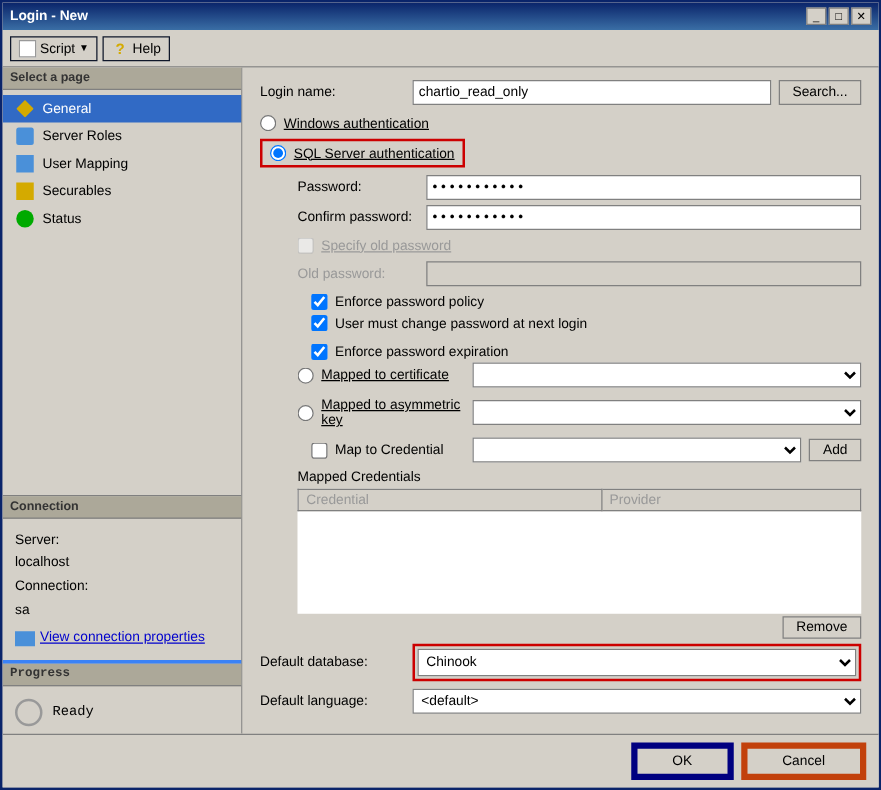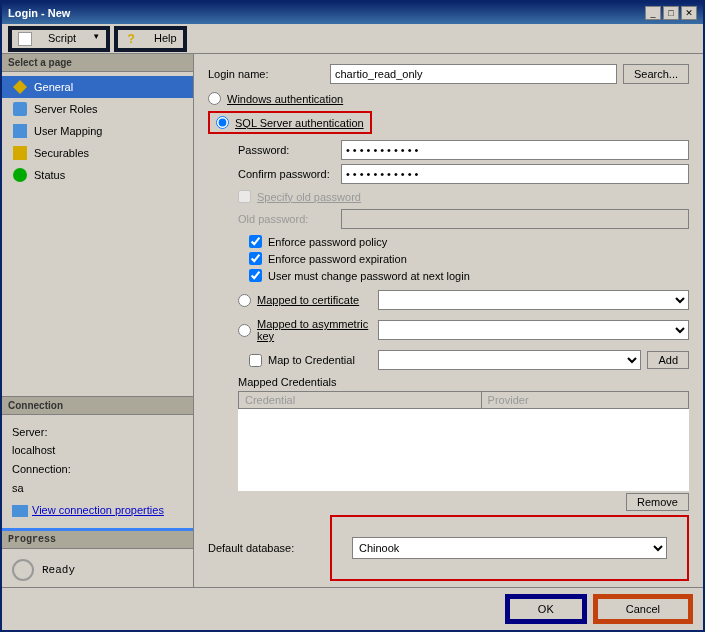--- a/index.html
+++ b/index.html
@@ -39,24 +39,24 @@
       background: #d4d0c8;
       border-bottom: 1px solid #808080;
       padding: 3px 6px;
       display: flex;
       align-items: center;
       gap: 4px;
       height: 30px;
     }
     .toolbar-btn {
       background: #d4d0c8;
-      border: 4px solid #0f172a;
+      border: 1px solid #0f172a;
       padding: 2px 6px;
       cursor: pointer;
-      display: flex; align-items: flex-start; gap: 16px;
+      display: flex; align-items: center; gap: 3px;
       font-size: 11px;
     }
     .dropdown-arrow { font-size: 8px; }
 
     .main-area {
       display: flex;
       flex: 1;
       overflow: hidden;
     }
 
@@ -253,21 +253,21 @@
     .remove-btn {
       padding: 2px 10px;
       background: #d4d0c8;
       border: 1px solid #808080;
       font-size: 11px;
       cursor: pointer;
     }
 
     .default-db-highlighted {
       border: 2px solid #cc0000;
-      padding: 20px;
+      padding: 2px;
       display: flex;
       align-items: center;
       flex: 1;
     }
     .default-db-highlighted .form-select {
       flex: 1;
       height: 22px;
     }
 
     .bottom-bar {
@@ -425,27 +425,27 @@
 
       <div class="form-row indented-section">
         <span class="indented-label old-password-label">Old password:</span>
         <input class="form-input" type="text" disabled="" style="background: rgb(212, 208, 200);">
       </div>
 
       <div class="checkbox-item">
         <input type="checkbox" checked="" style="">
         <span>Enforce password policy</span>
       </div>
+      <div class="checkbox-item" style="margin-bottom:6px;">
+        <input type="checkbox" checked="" style="">
+        <span>User must change password at next login</span>
+      </div>
       <div class="checkbox-item">
         <input type="checkbox" checked="" style="">
         <span>Enforce password expiration</span>
-      </div>
-      <div class="checkbox-item" style="margin-bottom:6px;">
-        <input type="checkbox" checked="" style="">
-        <span>User must change password at next login</span>
       </div>
 
       <div class="dropdown-row">
         <label class="radio-item" style="width:140px; flex-shrink:0;">
           <input type="radio" name="mapping" style="">
           <span>Mapped to certificate</span>
         </label>
         <select class="form-select"></select>
       </div>
 
@@ -488,20 +488,27 @@
         <div class="default-db-highlighted">
           <select class="form-select">
             <option>Chinook</option>
             <option>master</option>
             <option>msdb</option>
             <option>tempdb</option>
           </select>
         </div>
       </div>
 
+      <div class="form-row">
+        <span class="form-label">Default language:</span>
+        <select class="form-select">
+          <option>&lt;default&gt;</option>
+          <option>English</option>
+        </select>
+      </div>
     </div>
   </div>
 
   <div class="bottom-bar">
     <button class="ok-btn">OK</button>
     <button class="cancel-btn">Cancel</button>
   </div>
 </div>
 
 </body></html>

